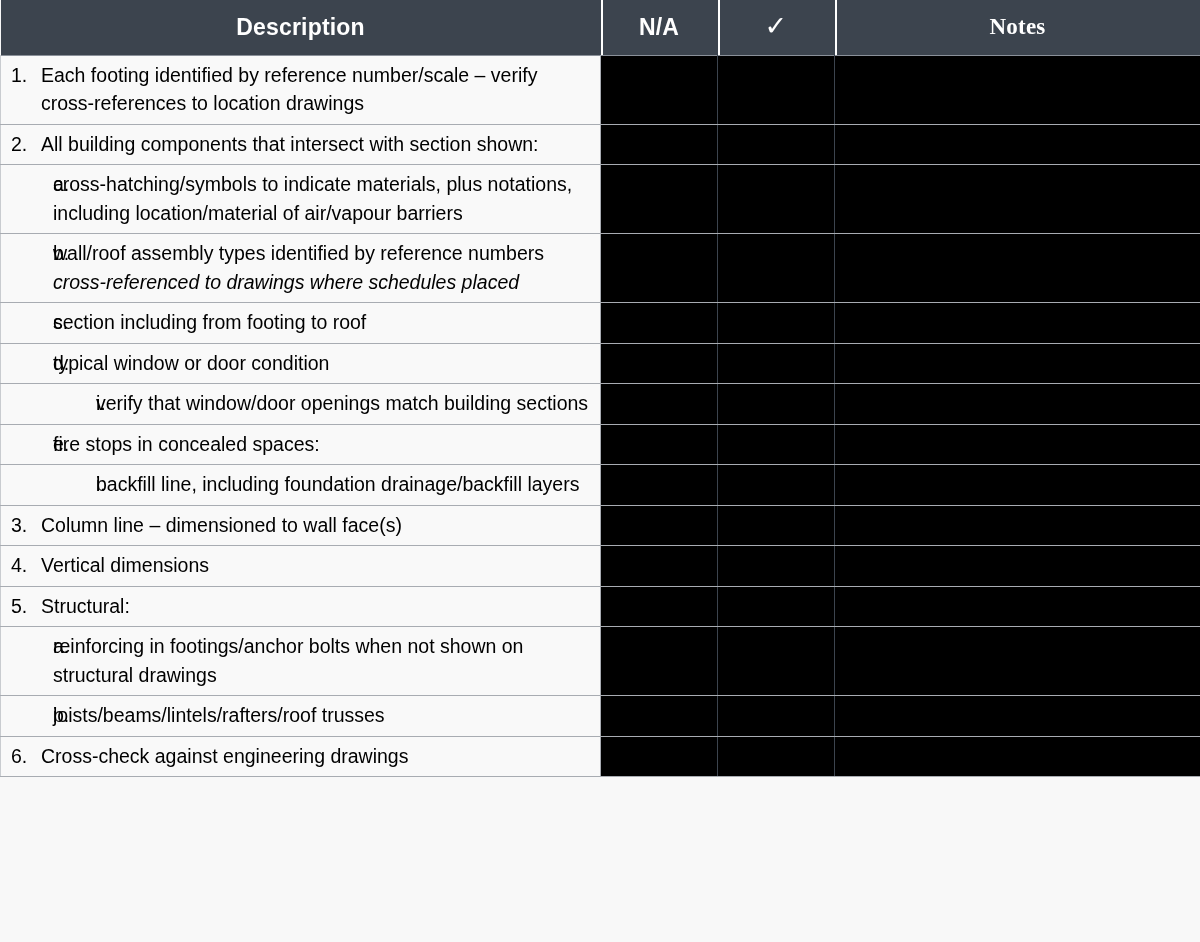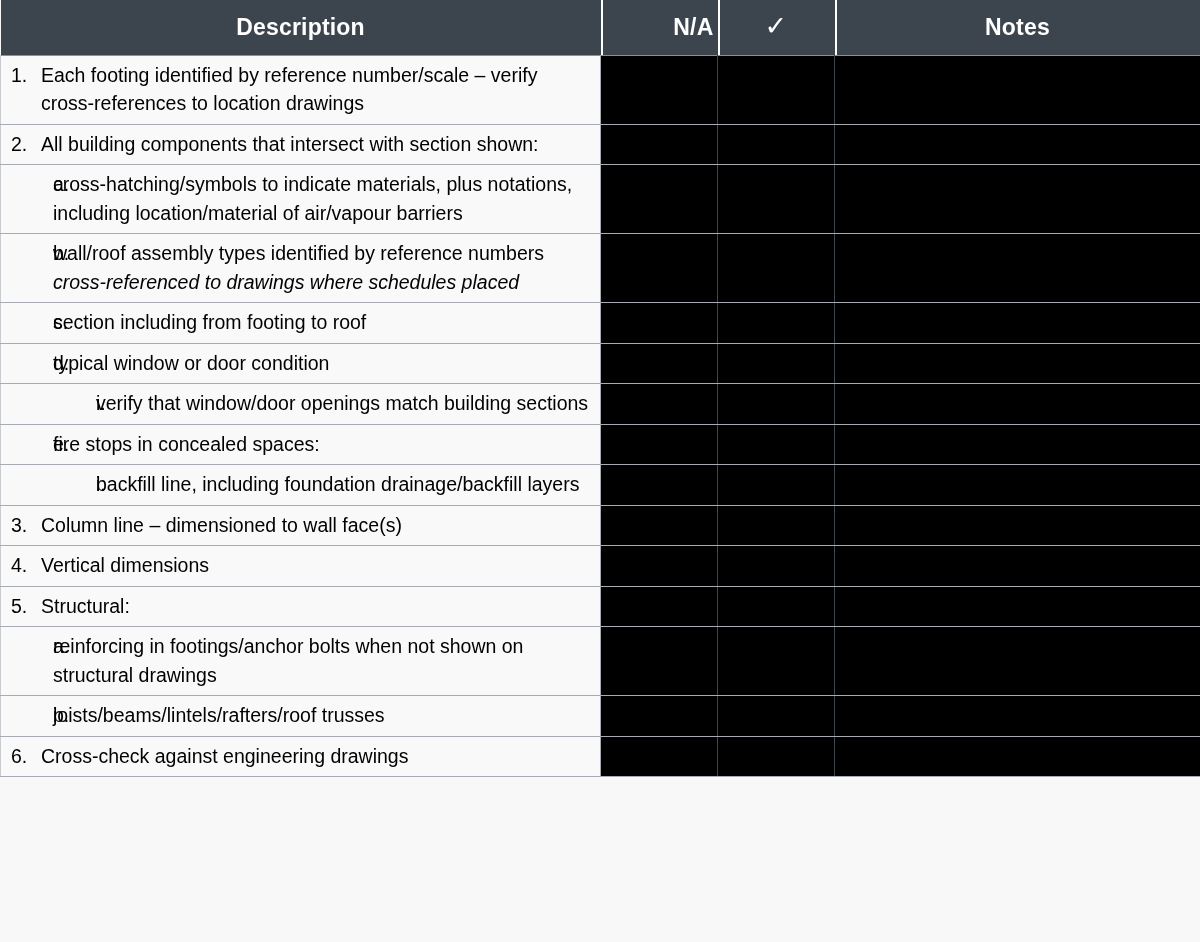--- a/index.html
+++ b/index.html
@@ -24,23 +24,23 @@
     font-weight:bold;
     font-size:23px;
     text-align:center;
     height:55px;
     padding:0 4px;
     border:none;
     vertical-align:middle;
     letter-spacing:.2px;
   }
   .checklist-table thead th.col-desc   { width:600px; }
-  .checklist-table thead th.col-na     { width:117px; box-shadow:inset 2px 0 0 #FFFFFF;text-align:right; }
+  .checklist-table thead th.col-na     { width:117px; box-shadow:inset 2px 0 0 #FFFFFF; }
   .checklist-table thead th.col-check  { width:117px; box-shadow:inset 2px 0 0 #FFFFFF; }
-  .checklist-table thead th.col-notes  { width:366px; box-shadow:inset 2px 0 0 #FFFFFF; }
+  .checklist-table thead th.col-notes  { width:366px; box-shadow:inset 2px 0 0 #FFFFFF;font-family:Liberation Serif, serif; }
   .check-glyph { font-size:27px; line-height:1; font-weight:400; display:inline-block; }
 
   
   .checklist-table tbody td {
     border-bottom:1.5px solid #A8ACB2;
     vertical-align:top;
   }
   .checklist-table tbody tr:first-child td { border-top:1.5px solid #8A9099; }
 
   td.c-desc {

